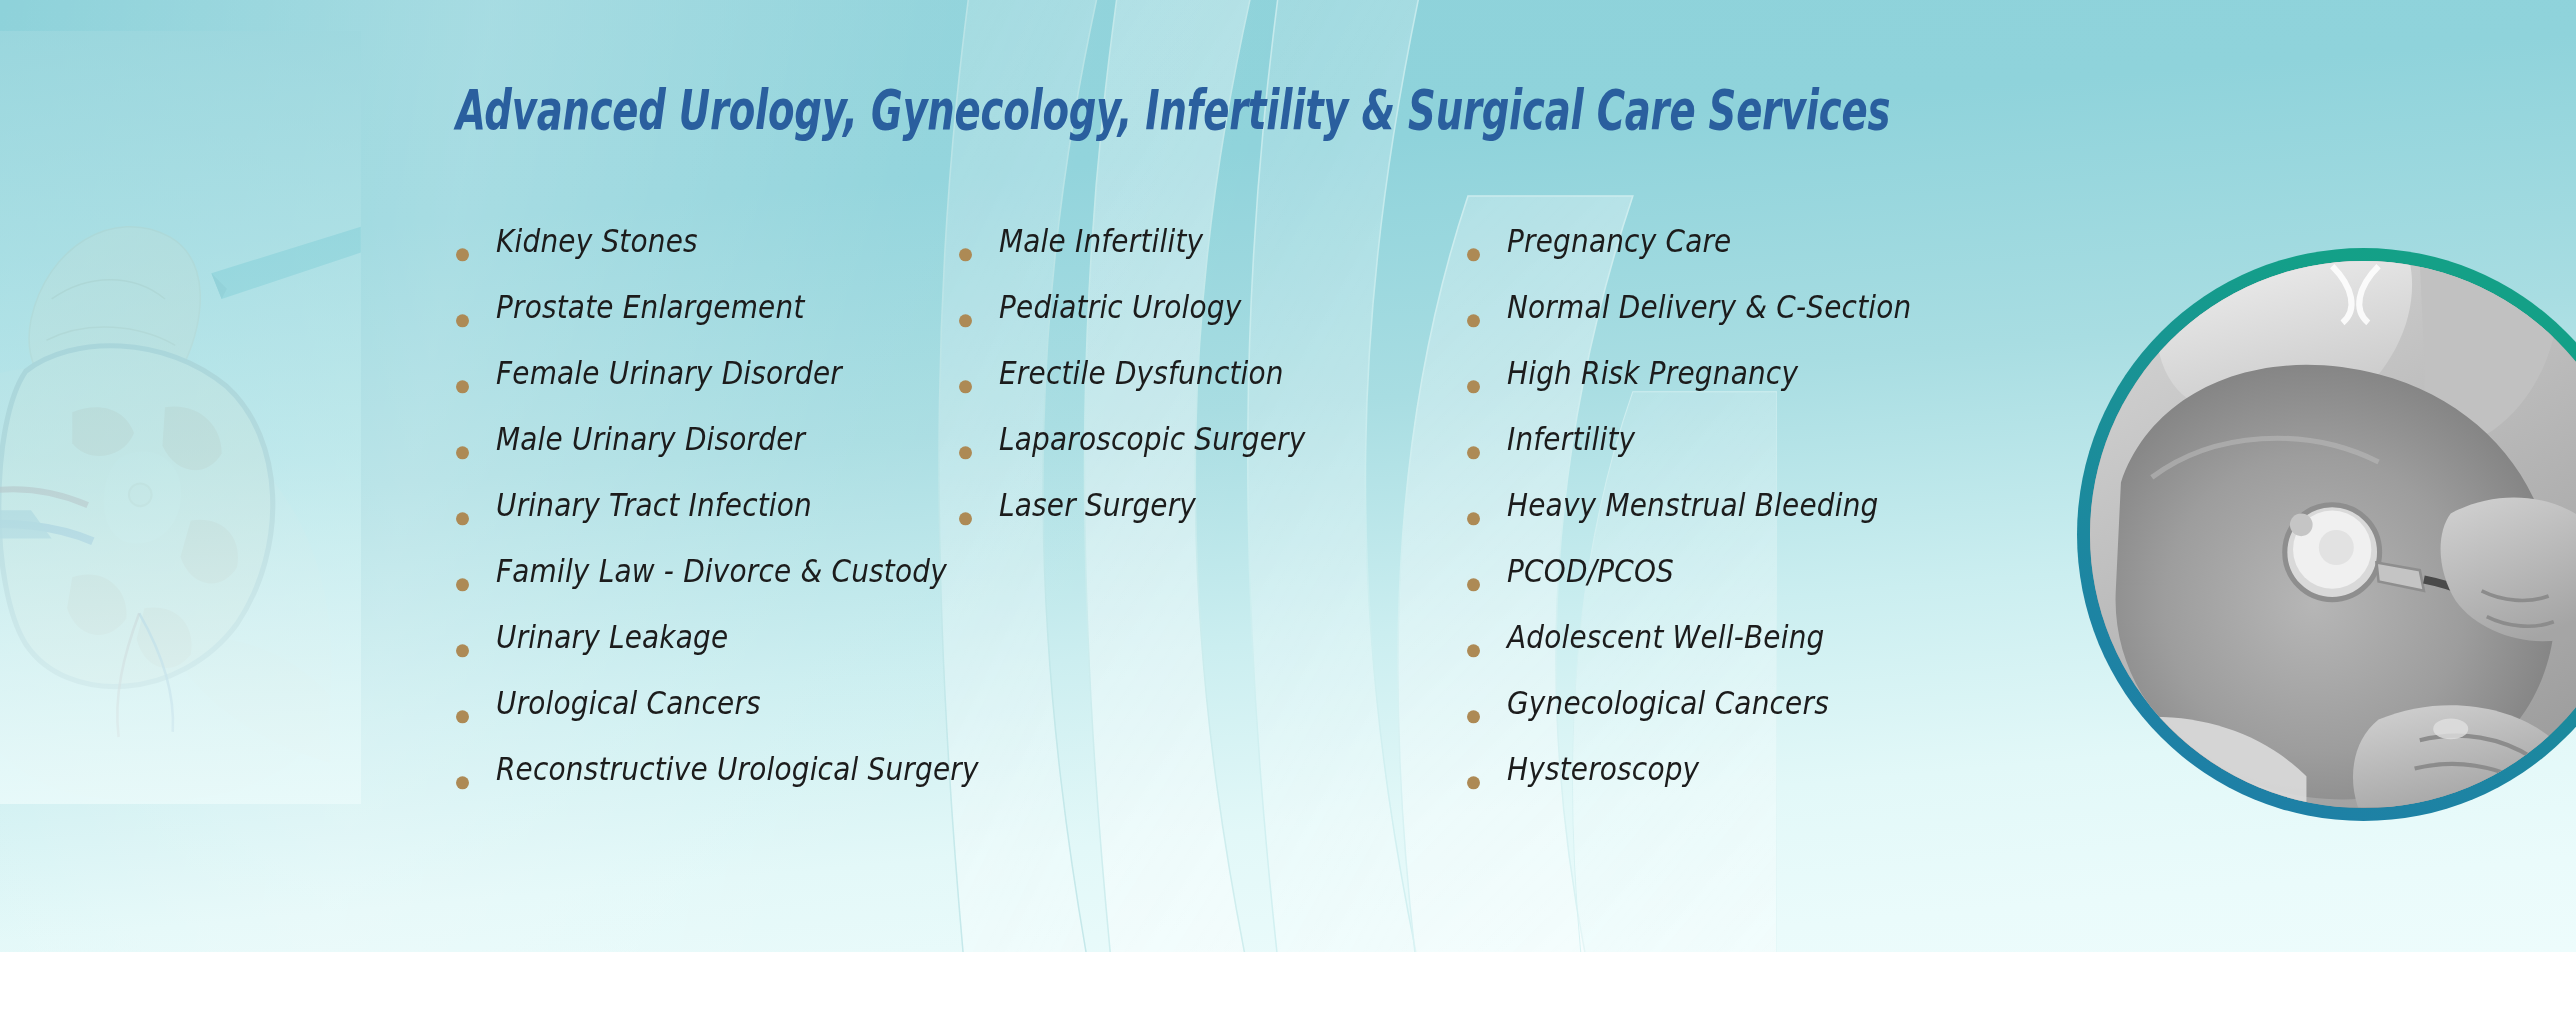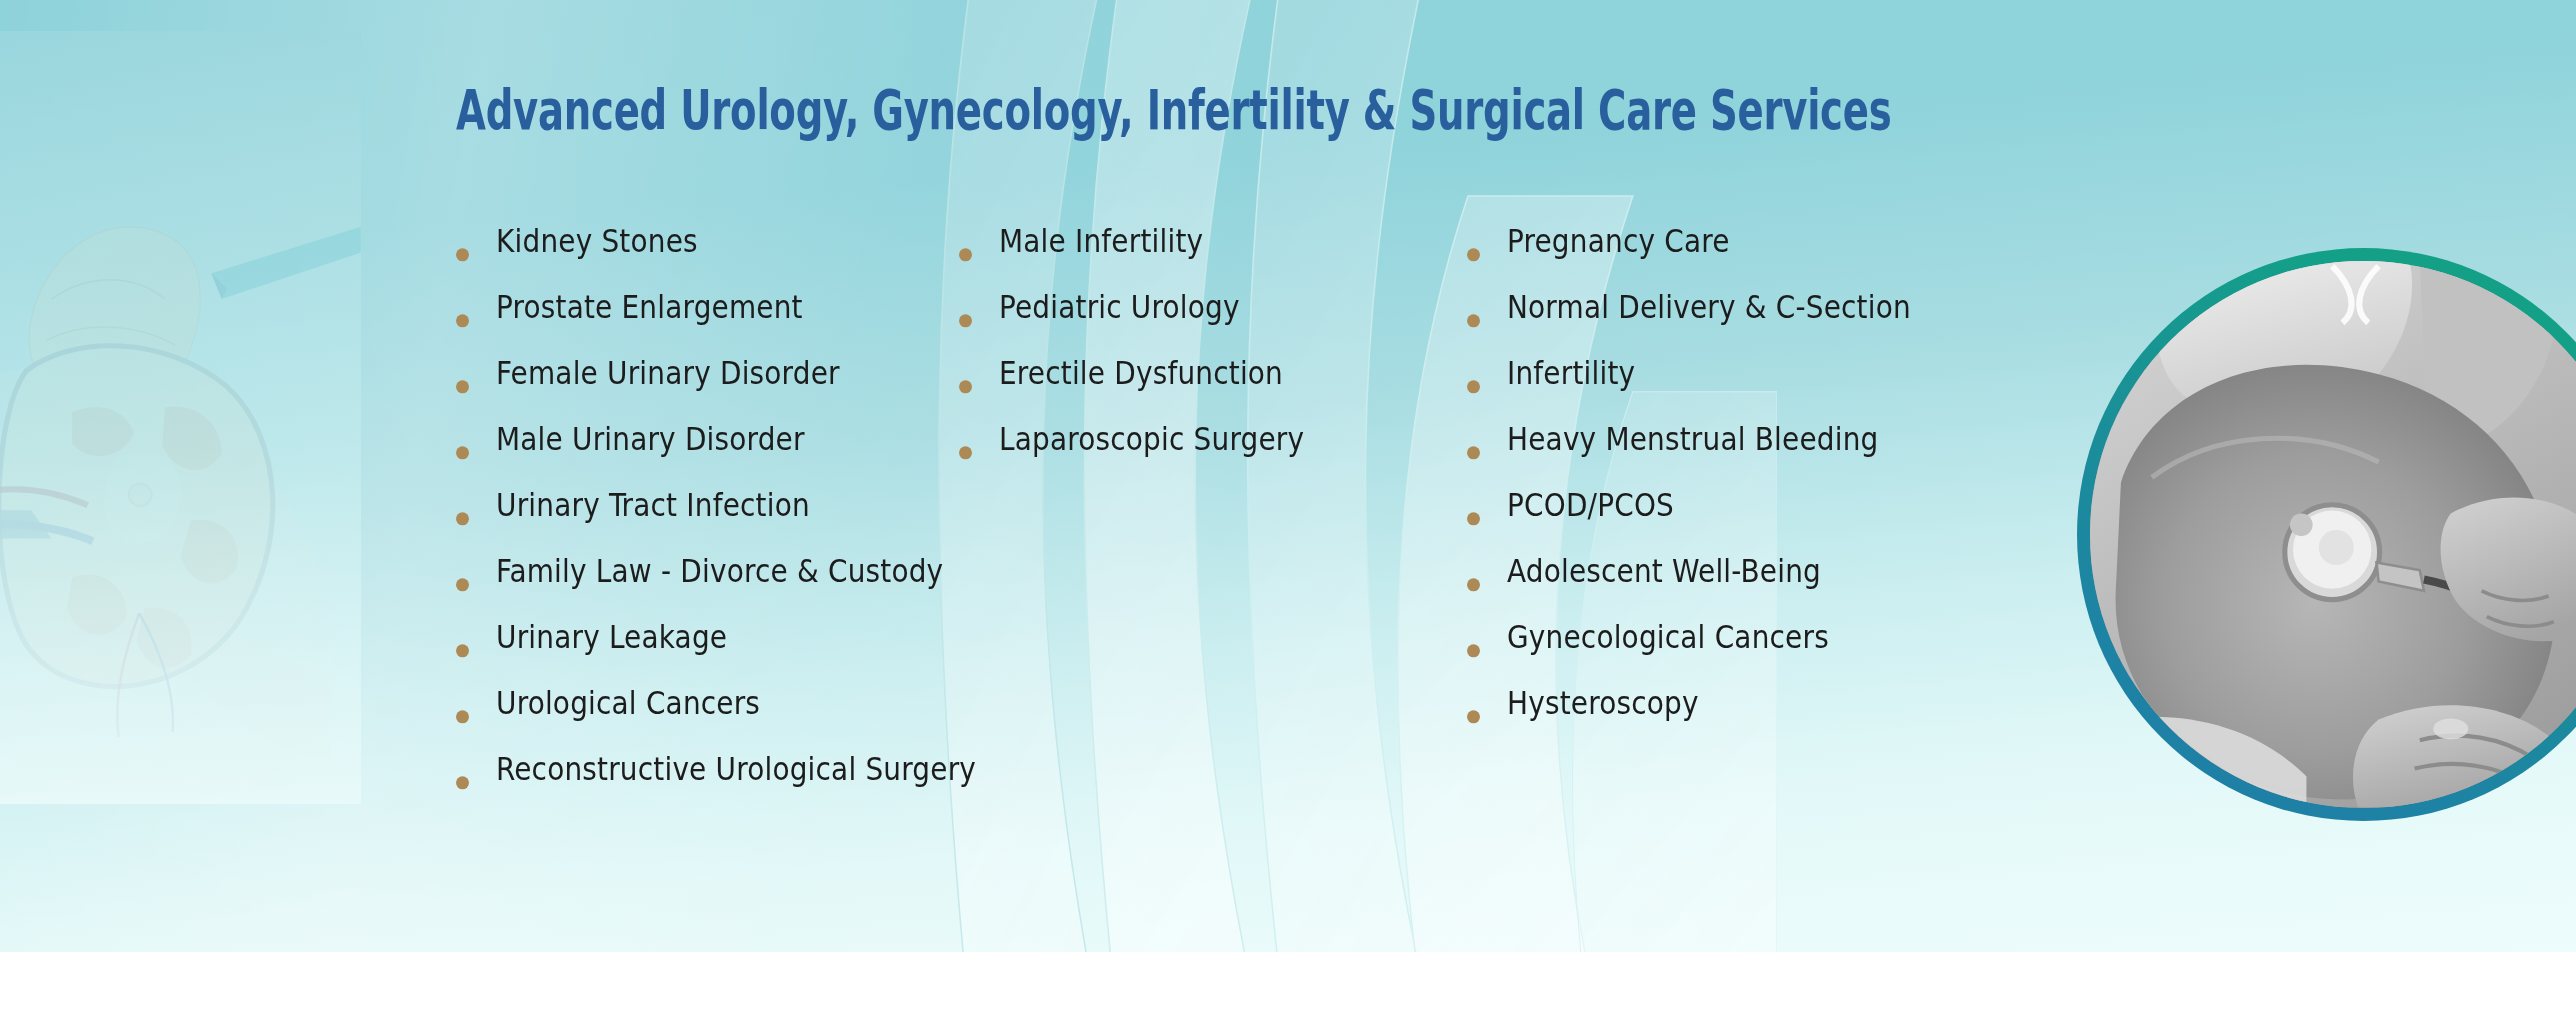--- a/index.html
+++ b/index.html
@@ -17,20 +17,21 @@
     height: 952px;
     background: linear-gradient(175deg,
         #8ed2da 0%,
         #8fd3db 22%,
         #a8dde2 44%,
         #cbeef0 64%,
         #e2f8f8 80%,
         #eafbfb 92%,
         #edfcfc 100%);
     overflow: hidden;
+    font-style: italic;
   }
 
   
   .wash {
     position: absolute; inset: 0;
     background:
       linear-gradient(100deg, rgba(255,255,255,0.00) 0%, rgba(255,255,255,0.22) 18%,
                       rgba(255,255,255,0.05) 34%, rgba(255,255,255,0.00) 50%);
     pointer-events: none;
   }
@@ -253,29 +254,37 @@
         <span class="svc-label" style="color: rgb(28, 28, 28);">Pediatric Urology</span>
       </div>
       <div class="svc-item">
         <span class="bullet" style="background: rgb(173, 138, 85);"></span>
         <span class="svc-label" style="color: rgb(28, 28, 28);">Erectile Dysfunction</span>
       </div>
       <div class="svc-item">
         <span class="bullet" style="background: rgb(173, 138, 85);"></span>
         <span class="svc-label" style="color: rgb(28, 28, 28);">Laparoscopic Surgery</span>
       </div>
+      <div class="svc-item">
+        <span class="bullet" style="background: rgb(173, 138, 85);"></span>
+        <span class="svc-label" style="color: rgb(28, 28, 28);">Laser Surgery</span>
+      </div>
     </div>
   <div class="col" id="col-3">
       <div class="svc-item">
         <span class="bullet" style="background: rgb(173, 138, 85);"></span>
         <span class="svc-label" style="color: rgb(28, 28, 28);">Pregnancy Care</span>
       </div>
       <div class="svc-item">
         <span class="bullet" style="background: rgb(173, 138, 85);"></span>
         <span class="svc-label" style="color: rgb(28, 28, 28);">Normal Delivery &amp; C-Section</span>
+      </div>
+      <div class="svc-item">
+        <span class="bullet" style="background: rgb(173, 138, 85);"></span>
+        <span class="svc-label" style="color: rgb(28, 28, 28);">High Risk Pregnancy</span>
       </div>
       <div class="svc-item">
         <span class="bullet" style="background: rgb(173, 138, 85);"></span>
         <span class="svc-label" style="color: rgb(28, 28, 28);">Infertility</span>
       </div>
       <div class="svc-item">
         <span class="bullet" style="background: rgb(173, 138, 85);"></span>
         <span class="svc-label" style="color: rgb(28, 28, 28);">Heavy Menstrual Bleeding</span>
       </div>
       <div class="svc-item">

